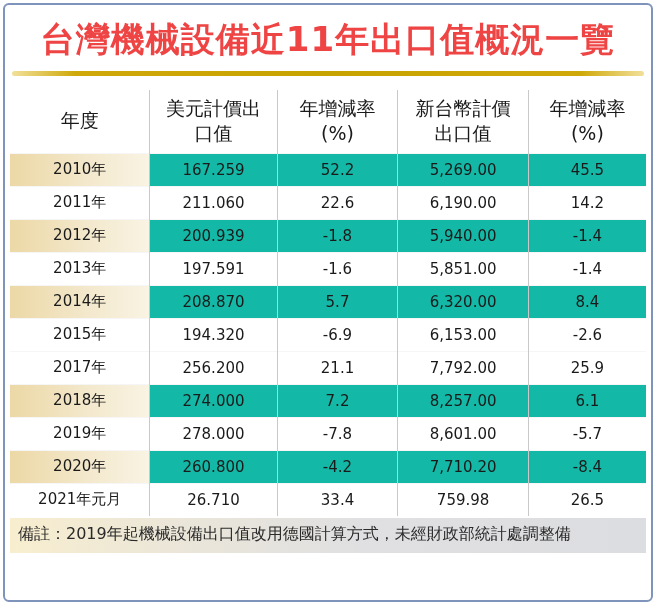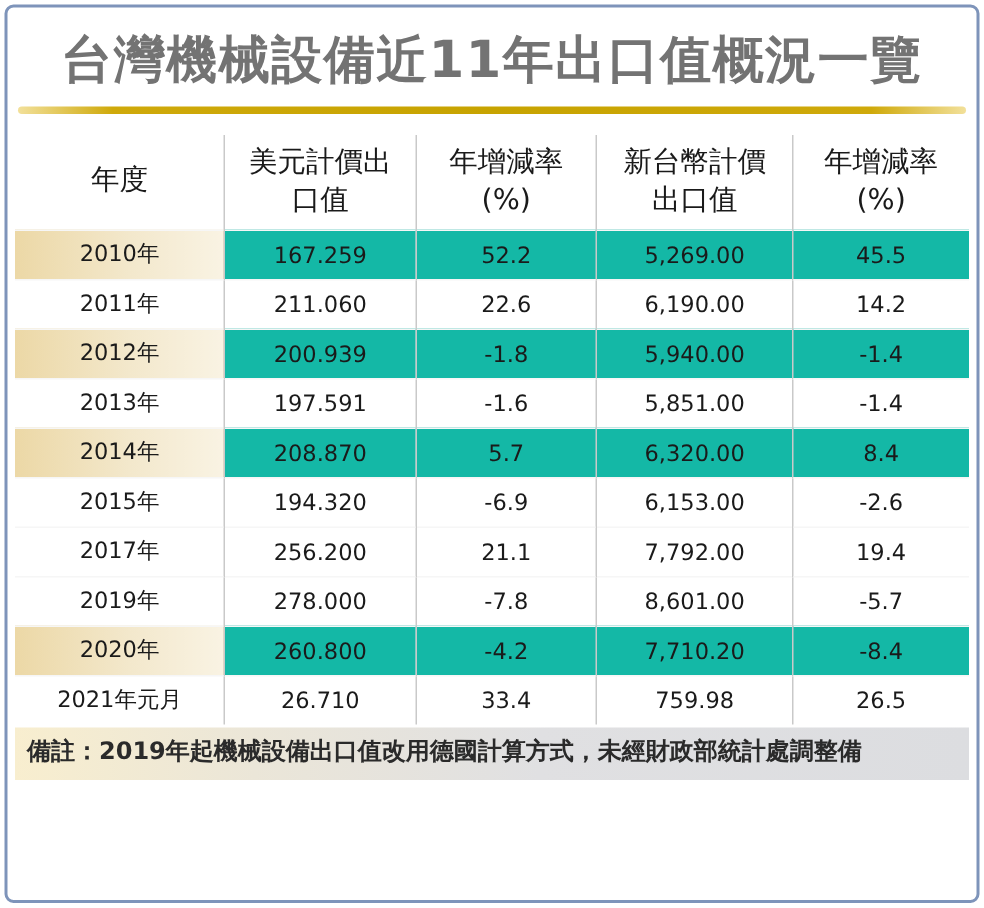--- a/index.html
+++ b/index.html
@@ -19,21 +19,21 @@
     overflow: hidden;
     background: #ffffff;
   }
   .title {
     height: 58px;
     display: flex;
     align-items: center;
     justify-content: center;
     font-size: 34px;
     font-weight: bold;
-    color: #737373;
+    color: #ef4444;
     letter-spacing: 1px;
     margin-top: 2px;
   }
   .gold-bar {
     height: 5px;
     margin: 2px 2px 0 2px;
     border-radius: 3px;
     background: linear-gradient(90deg, #f2e09a 0%, #cfa90a 10%, #c7a300 50%, #cfa90a 90%, #f2e09a 100%);
   }
   table.export-table {
@@ -64,21 +64,20 @@
   tbody tr.shaded td:first-child {
     background: linear-gradient(90deg, #ecd8a6 0%, #f3e8cc 55%, #f9f3e3 100%);
   }
   .footer {
     margin: 2px 0 0 0;
     padding: 4px 8px 6px 8px;
     background: linear-gradient(90deg, #f8eecf 0%, #ebe6d8 25%, #e0e0e2 55%, #dcdde0 100%);
     font-size: 16px;
     line-height: 1.55;
     color: #2a2a2a;
-    font-weight: bold;
   }
   .footer-bottom {
     display: flex;
     justify-content: space-between;
     align-items: baseline;
   }
   .footer-right { display: inline-flex; gap: 24px; }
 </style>
 </head>
 <body>
@@ -148,21 +147,28 @@
           <td>194.320</td>
           <td>-6.9</td>
           <td>6,153.00</td>
           <td>-2.6</td>
         </tr>
         <tr>
           <td>2017年</td>
           <td>256.200</td>
           <td>21.1</td>
           <td>7,792.00</td>
-          <td>19.4</td>
+          <td>25.9</td>
+        </tr>
+        <tr class="shaded">
+          <td>2018年</td>
+          <td>274.000</td>
+          <td>7.2</td>
+          <td>8,257.00</td>
+          <td>6.1</td>
         </tr>
         <tr>
           <td>2019年</td>
           <td>278.000</td>
           <td>-7.8</td>
           <td>8,601.00</td>
           <td>-5.7</td>
         </tr>
         <tr class="shaded">
           <td>2020年</td>

